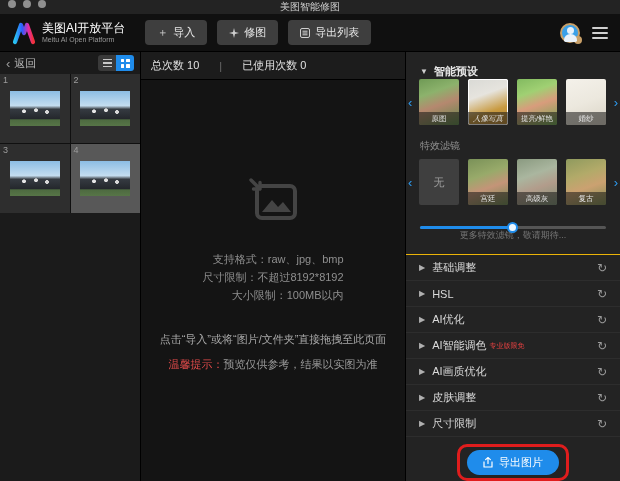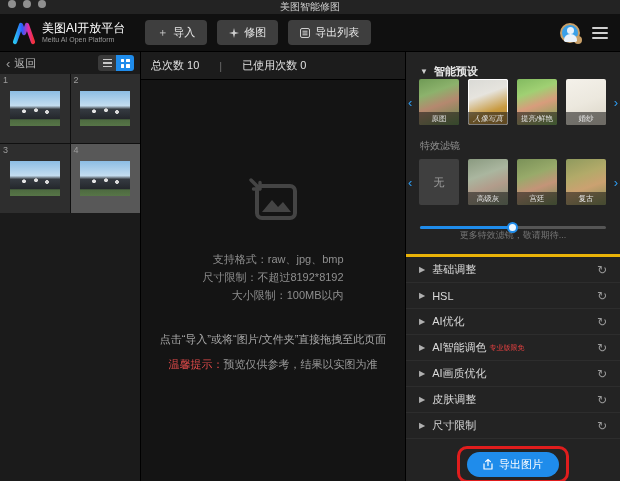--- a/index.html
+++ b/index.html
@@ -92,21 +92,21 @@
   .fl1 { background:linear-gradient(160deg,#8a9a80 0%,#aab69f 35%,#b29c8b 60%,#7e9075 100%); }
   .fl2 { background:linear-gradient(160deg,#7a9158 0%,#98aa6a 35%,#c49478 60%,#6e8951 100%); }
   .fl3 { background:linear-gradient(160deg,#8f9a5e 0%,#b2aa69 35%,#cba171 60%,#808d53 100%); }
   .sc { position:absolute; top:50%; transform:translateY(-50%); font-size:13px; color:#2e9bf0; cursor:pointer; line-height:1; }
   .sc-l { left:2px; } .sc-r { right:2px; }
   .slider { margin:16px 14px 0 14px; position:relative; height:12px; cursor:pointer; }
   .slider .track { position:absolute; top:5px; left:0; right:0; height:3px; border-radius:2px; background:#555; }
   .slider .fill { position:absolute; top:5px; left:0; height:3px; border-radius:2px; background:#1f8ceb; }
   .slider .handle { position:absolute; top:1px; width:11px; height:11px; margin-left:-6px; border-radius:50%;
                     background:#eef7ff; border:2px solid #1f8ceb; }
-  .more { text-align:center; font-size:9px; color:#767676; margin-top:8px; padding-bottom:12px; border-bottom:3px solid #eab308; }
+  .more { text-align:center; font-size:9px; color:#767676; margin-top:8px; padding-bottom:12px; border-bottom:1px solid #eab308; }
   .sections { display:flex; flex-direction:column; }
   .sec { height:26px; display:flex; align-items:center; padding:0 13px; border-bottom:1px solid #2d2d2d; cursor:pointer; }
   .sec .tri { font-size:8px; color:#b0b0b0; margin-right:7px; }
   .sec .s-lbl { font-size:11px; color:#dadada; }
   .sec .s-badge { font-size:7px; color:#e04040; vertical-align:super; margin-left:3px; }
   .sec .reset { margin-left:auto; color:#9a9a9a; font-size:12px; cursor:pointer; }
   .export-wrap { display:flex; justify-content:center; margin-top:7px; }
   .red-box { border:3px solid #e01d1d; border-radius:10px; padding:3px 7px; }
   .export-btn { display:flex; align-items:center; gap:6px; background:#1f8ceb; color:#fff; border:none;
                 font-size:11px; padding:5px 16px; border-radius:14px; font-family:inherit; cursor:pointer; }
@@ -279,25 +279,25 @@
             </div>
         </div>
         <span class="sc sc-r">›</span>
       </div>
 
       <div class="grp-label">特效滤镜</div>
       <div class="strip">
         <span class="sc sc-l">‹</span>
         <div class="strip-row">
           <div class="thumb fl0">无</div>
+          <div class="thumb fl2">
+              <div class="lbl">宫廷</div>
+            </div>
           <div class="thumb fl1">
               <div class="lbl">高级灰</div>
-            </div>
-          <div class="thumb fl2">
-              <div class="lbl">宫廷</div>
             </div>
           <div class="thumb fl3">
               <div class="lbl">复古</div>
             </div>
         </div>
         <span class="sc sc-r">›</span>
       </div>
 
       <div class="slider">
         <div class="track"></div>

